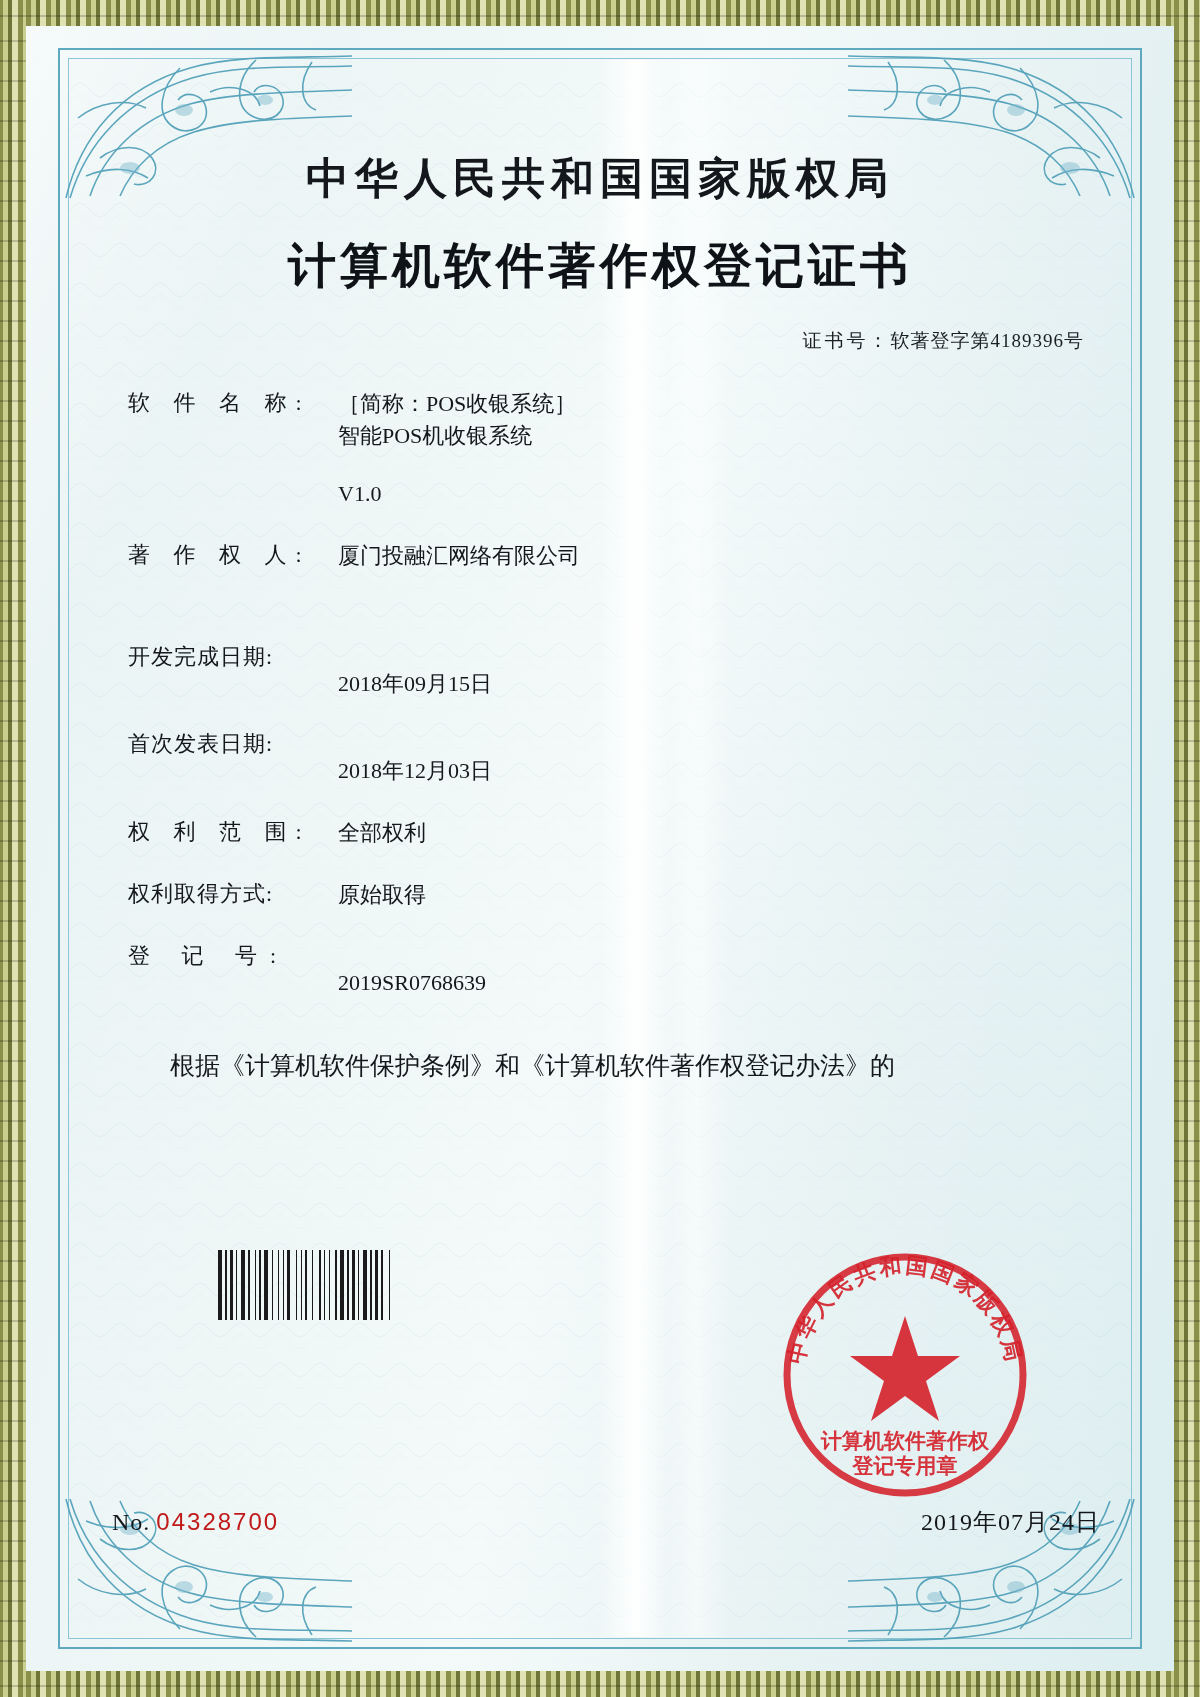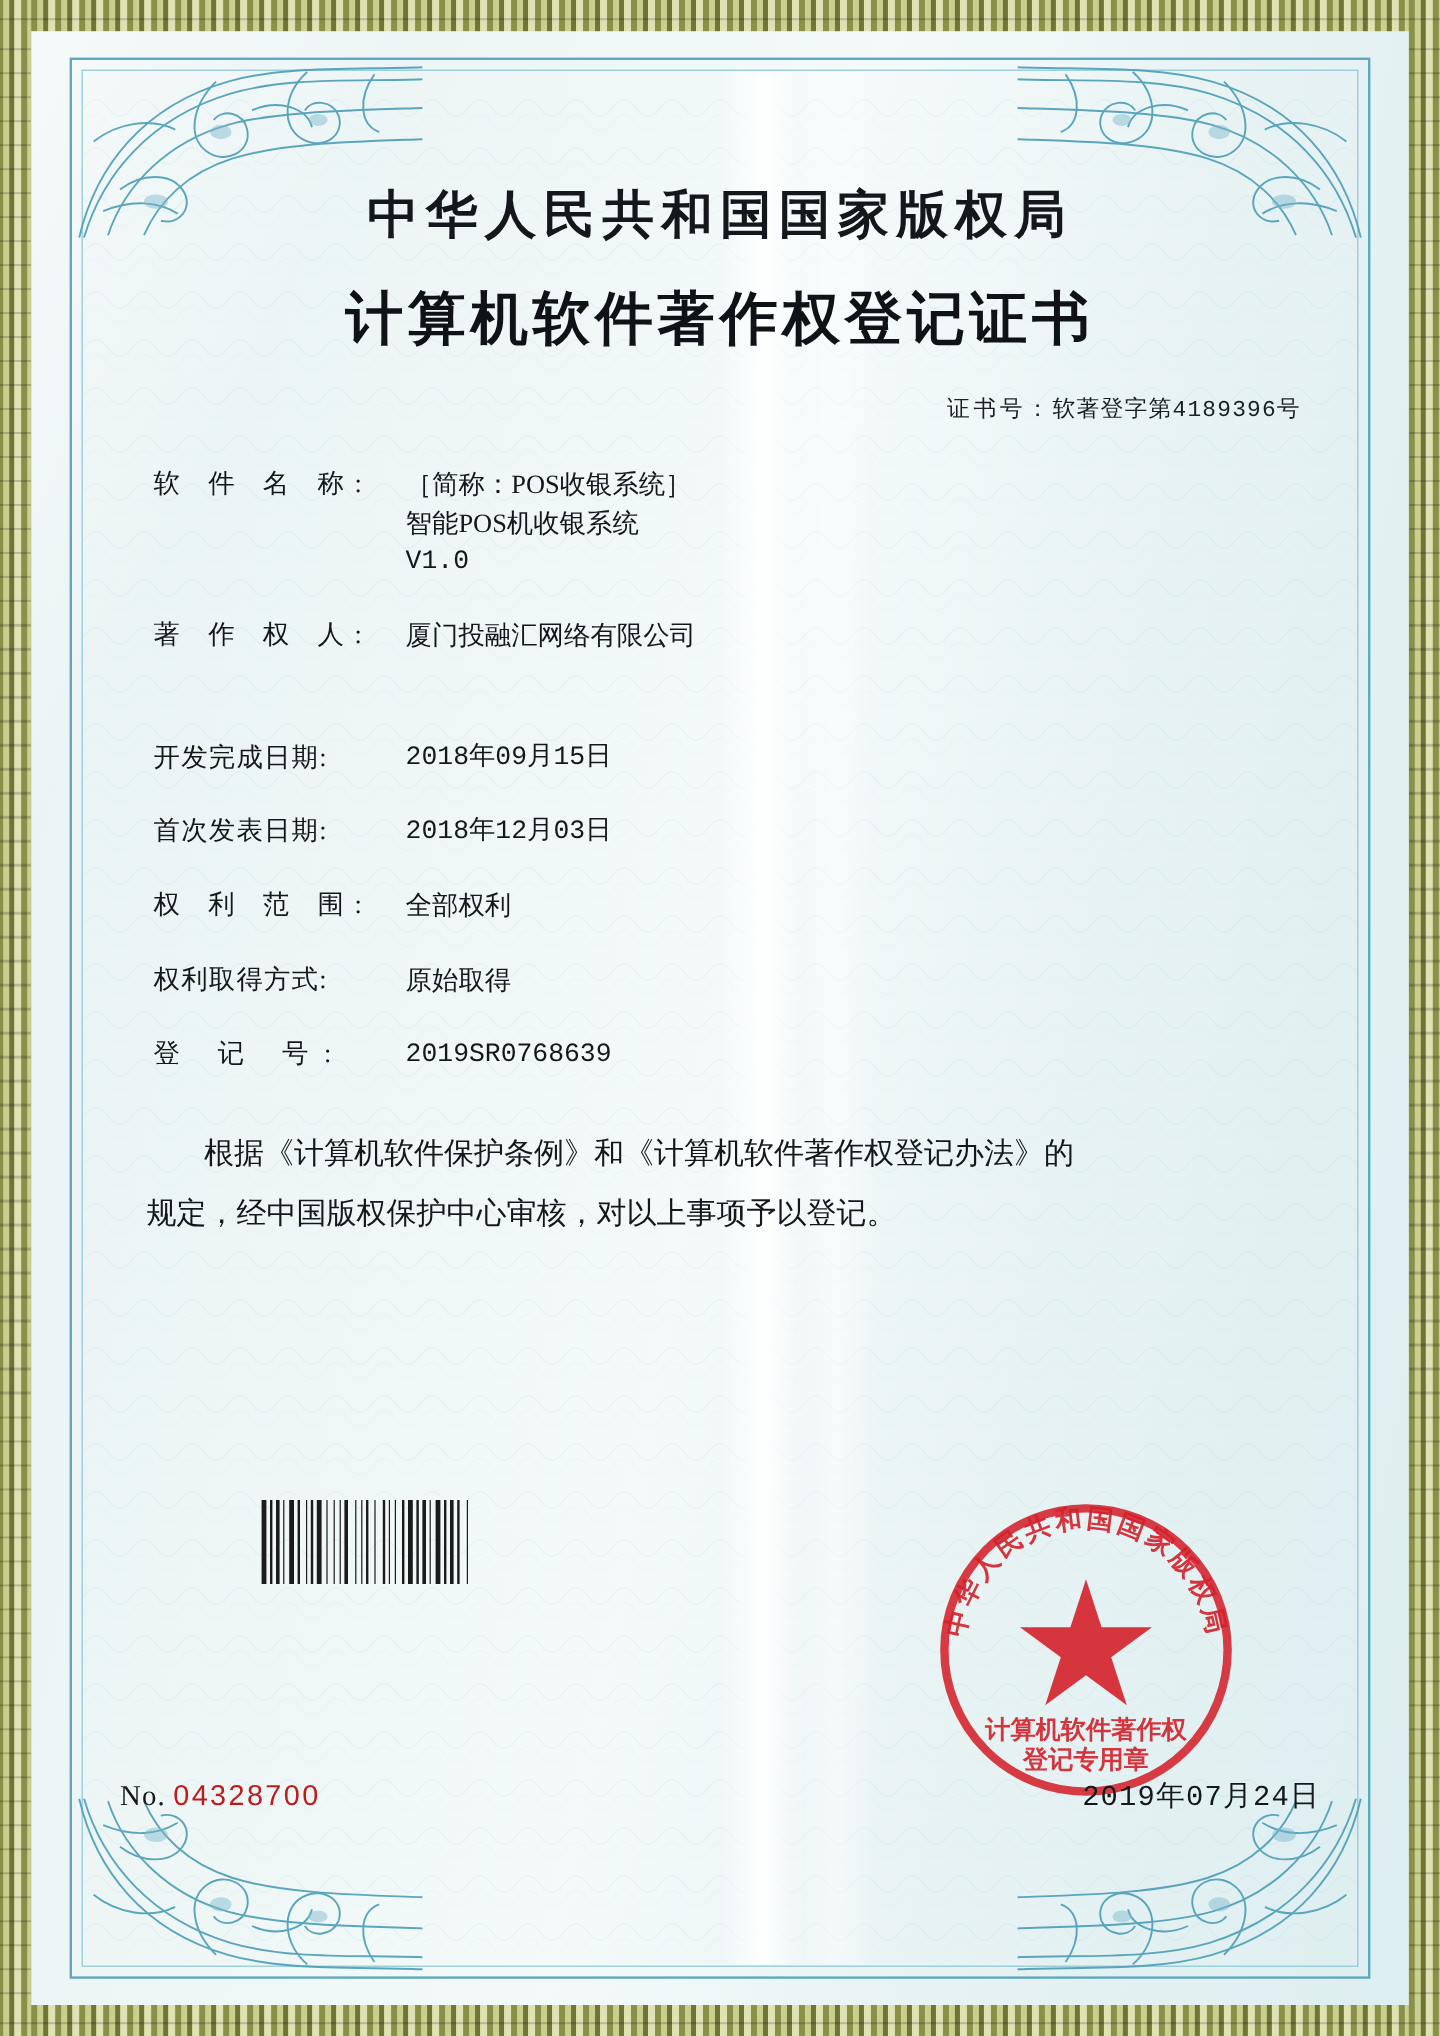--- a/index.html
+++ b/index.html
@@ -157,21 +157,21 @@
     white-space: nowrap;
   }
   .row .label.sp1 { letter-spacing: 9px; }
   .row .label.sp2 { letter-spacing: 13px; }
   .row .label.sp3 { letter-spacing: 1px; }
   .row .value {
     flex: 1;
     line-height: 1.45;
   }
   .row .value .line { display: block; }
-  .mono { font-family: Liberation Mono, monospace; }
+  .mono { font-family: Liberation Serif, serif; margin-top: 26px; }
 
   .gap-lg { height: 40px; }
 
   .statement {
     margin-top: 42px;
     font-size: 25px;
     line-height: 2.0;
     color: #14181c;
     padding: 0 22px;
   }
@@ -208,21 +208,21 @@
     position: absolute;
     left: 100px;
     right: 100px;
     top: 1480px;
     display: flex;
     justify-content: space-between;
     align-items: baseline;
     font-size: 24px;
     color: #14181c;
   }
-  .footer .no-label { letter-spacing: 1px; }
+  .footer .no-label { letter-spacing: 1px; margin-left: 12px; }
   .footer .no-value { color: #c01a1a; letter-spacing: 2px; font-family: Liberation Sans, sans-serif; }
   .footer .date { letter-spacing: 1px; }
 </style>
 </head>
 <body>
 
 <div class="page">
 
   <div class="greek-border"></div>
 
@@ -384,21 +384,20 @@
         <div class="label sp2">登 记 号:</div>
         <div class="value mono">
           <span class="line">2019SR0768639</span>
         </div>
       </div>
 
     </div>
 
     <div class="statement">
       <span class="l1">根据《计算机软件保护条例》和《计算机软件著作权登记办法》的</span>
-      <span class="l2">规定，经中国版权保护中心审核，对以上事项予以登记。</span>
     </div>
 
   </div>
 
   <div class="barcode" id="barcode">
       <i style="width: 4px; background: rgb(27, 27, 27);"></i>
       <i style="width: 1px; background: transparent;"></i>
       <i style="width: 2px; background: rgb(27, 27, 27);"></i>
       <i style="width: 1px; background: transparent;"></i>
       <i style="width: 3px; background: rgb(27, 27, 27);"></i>

